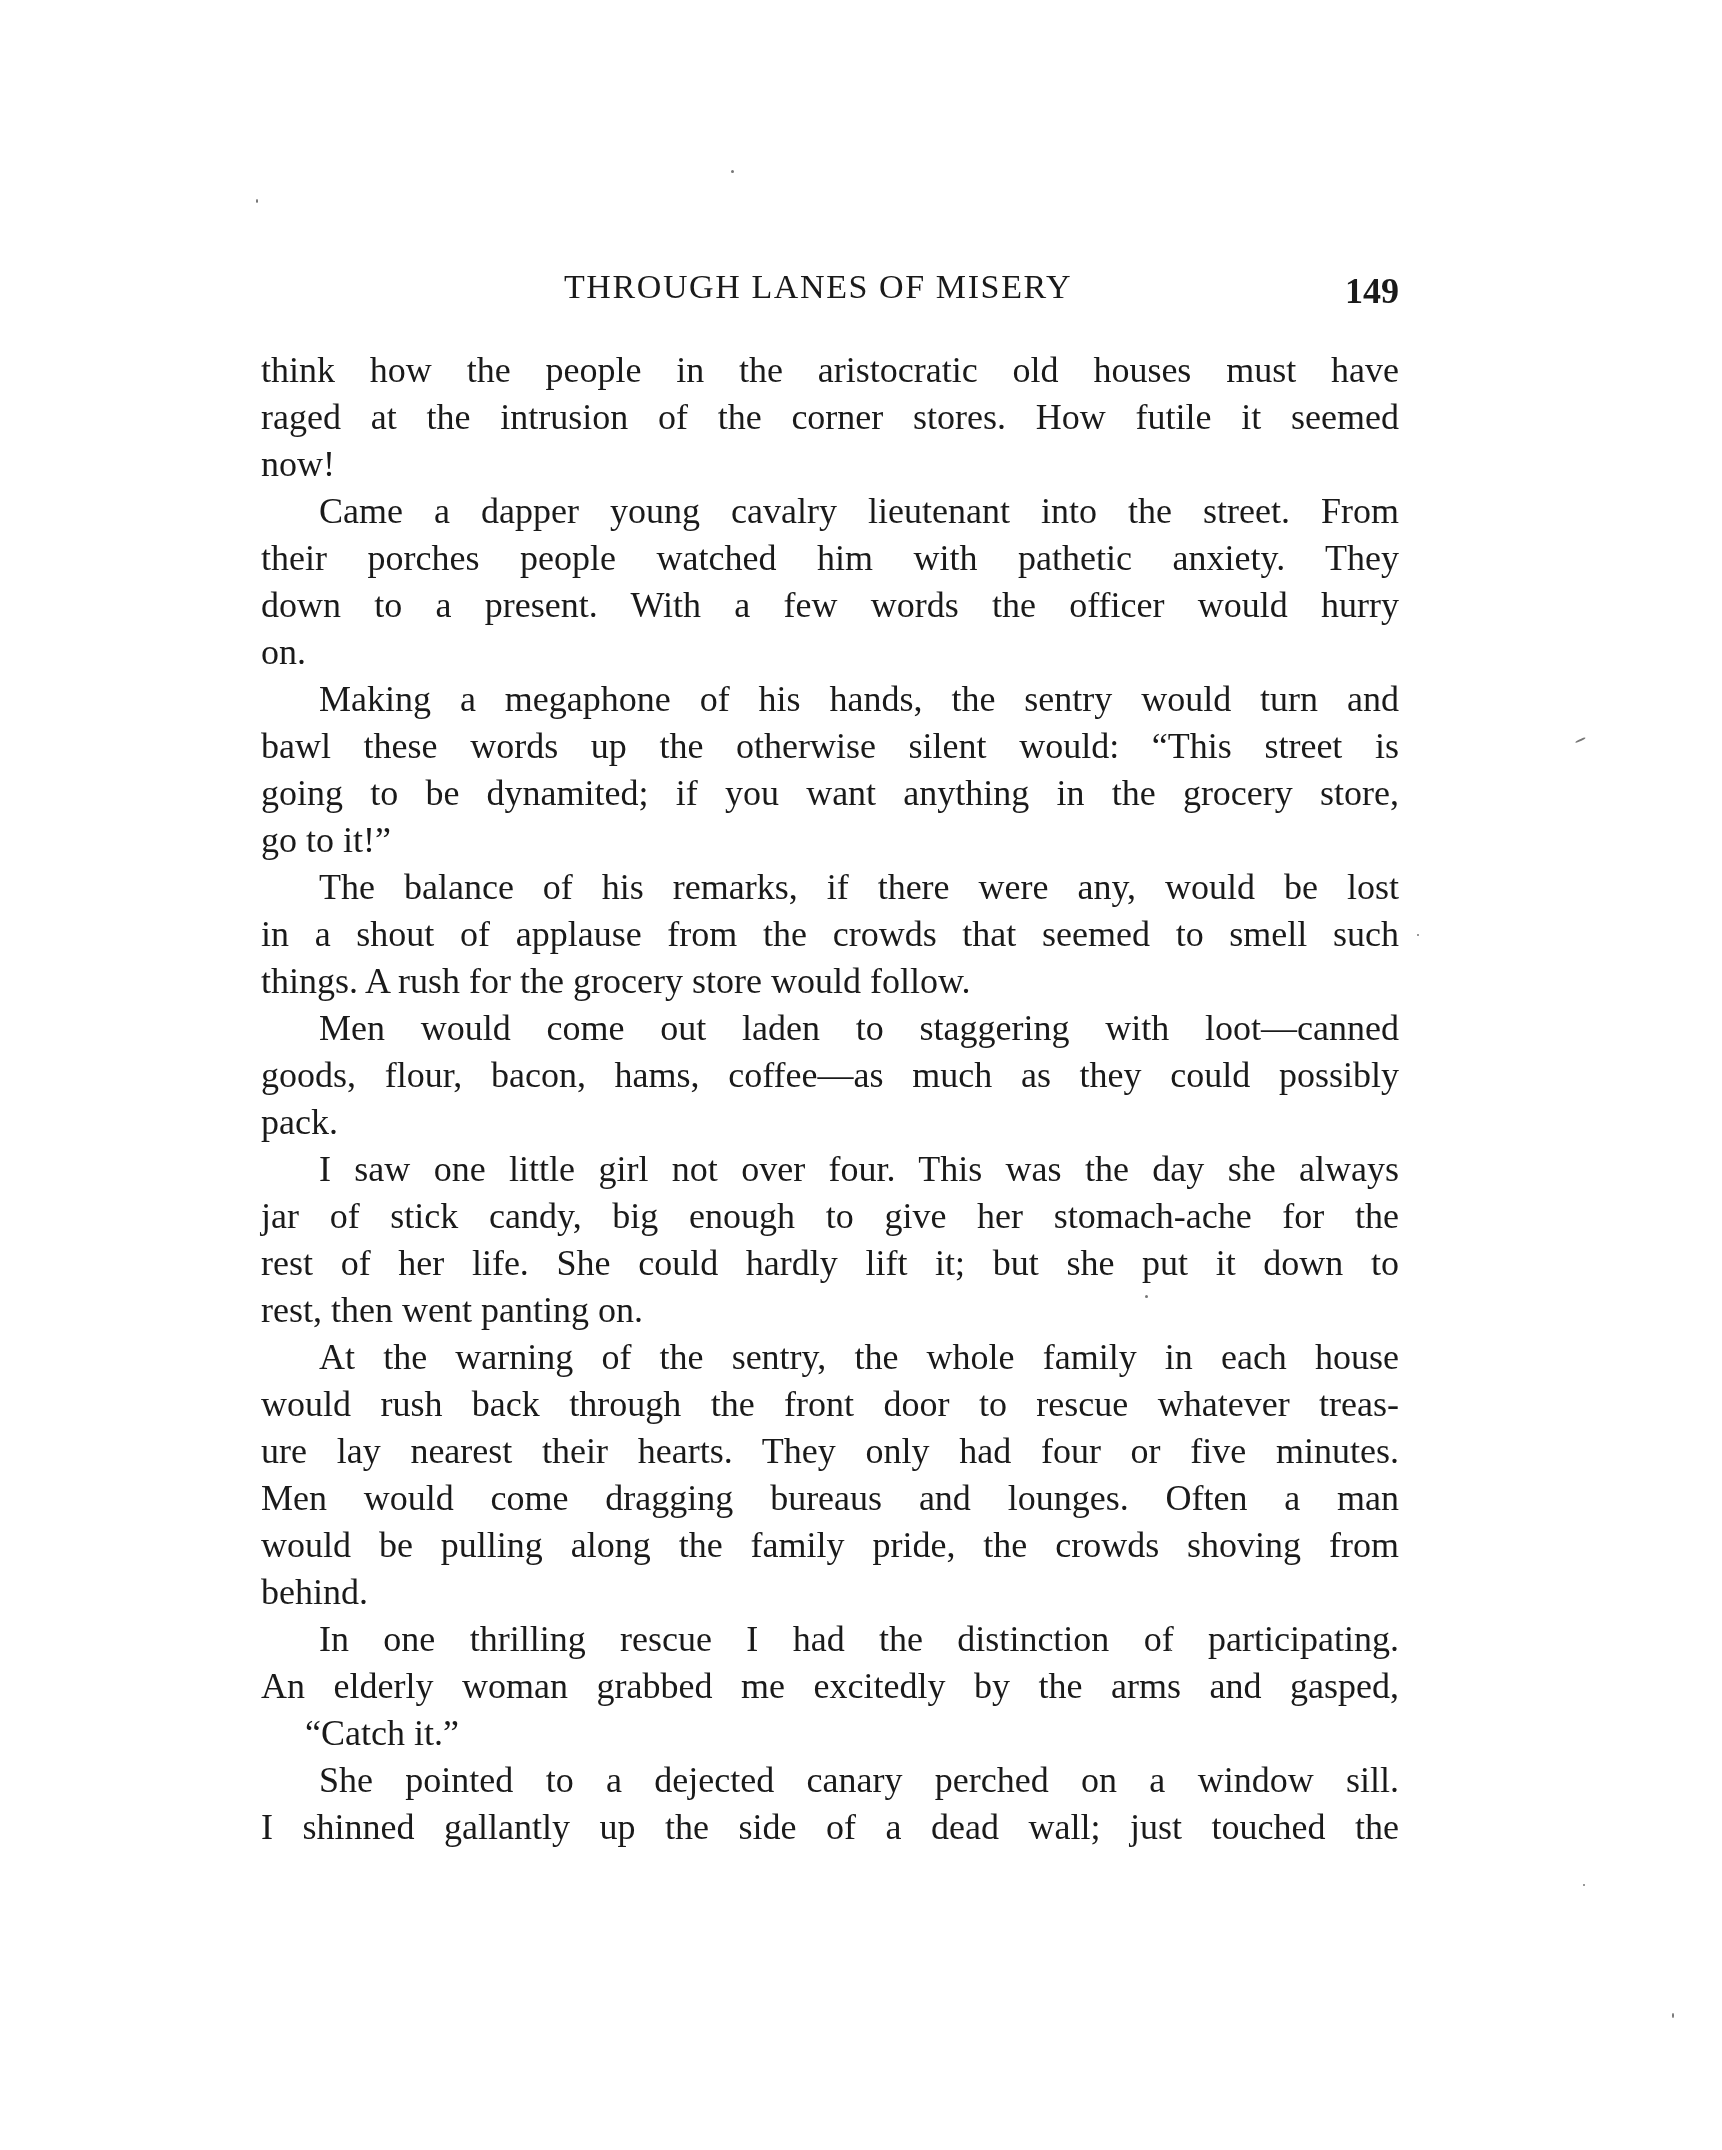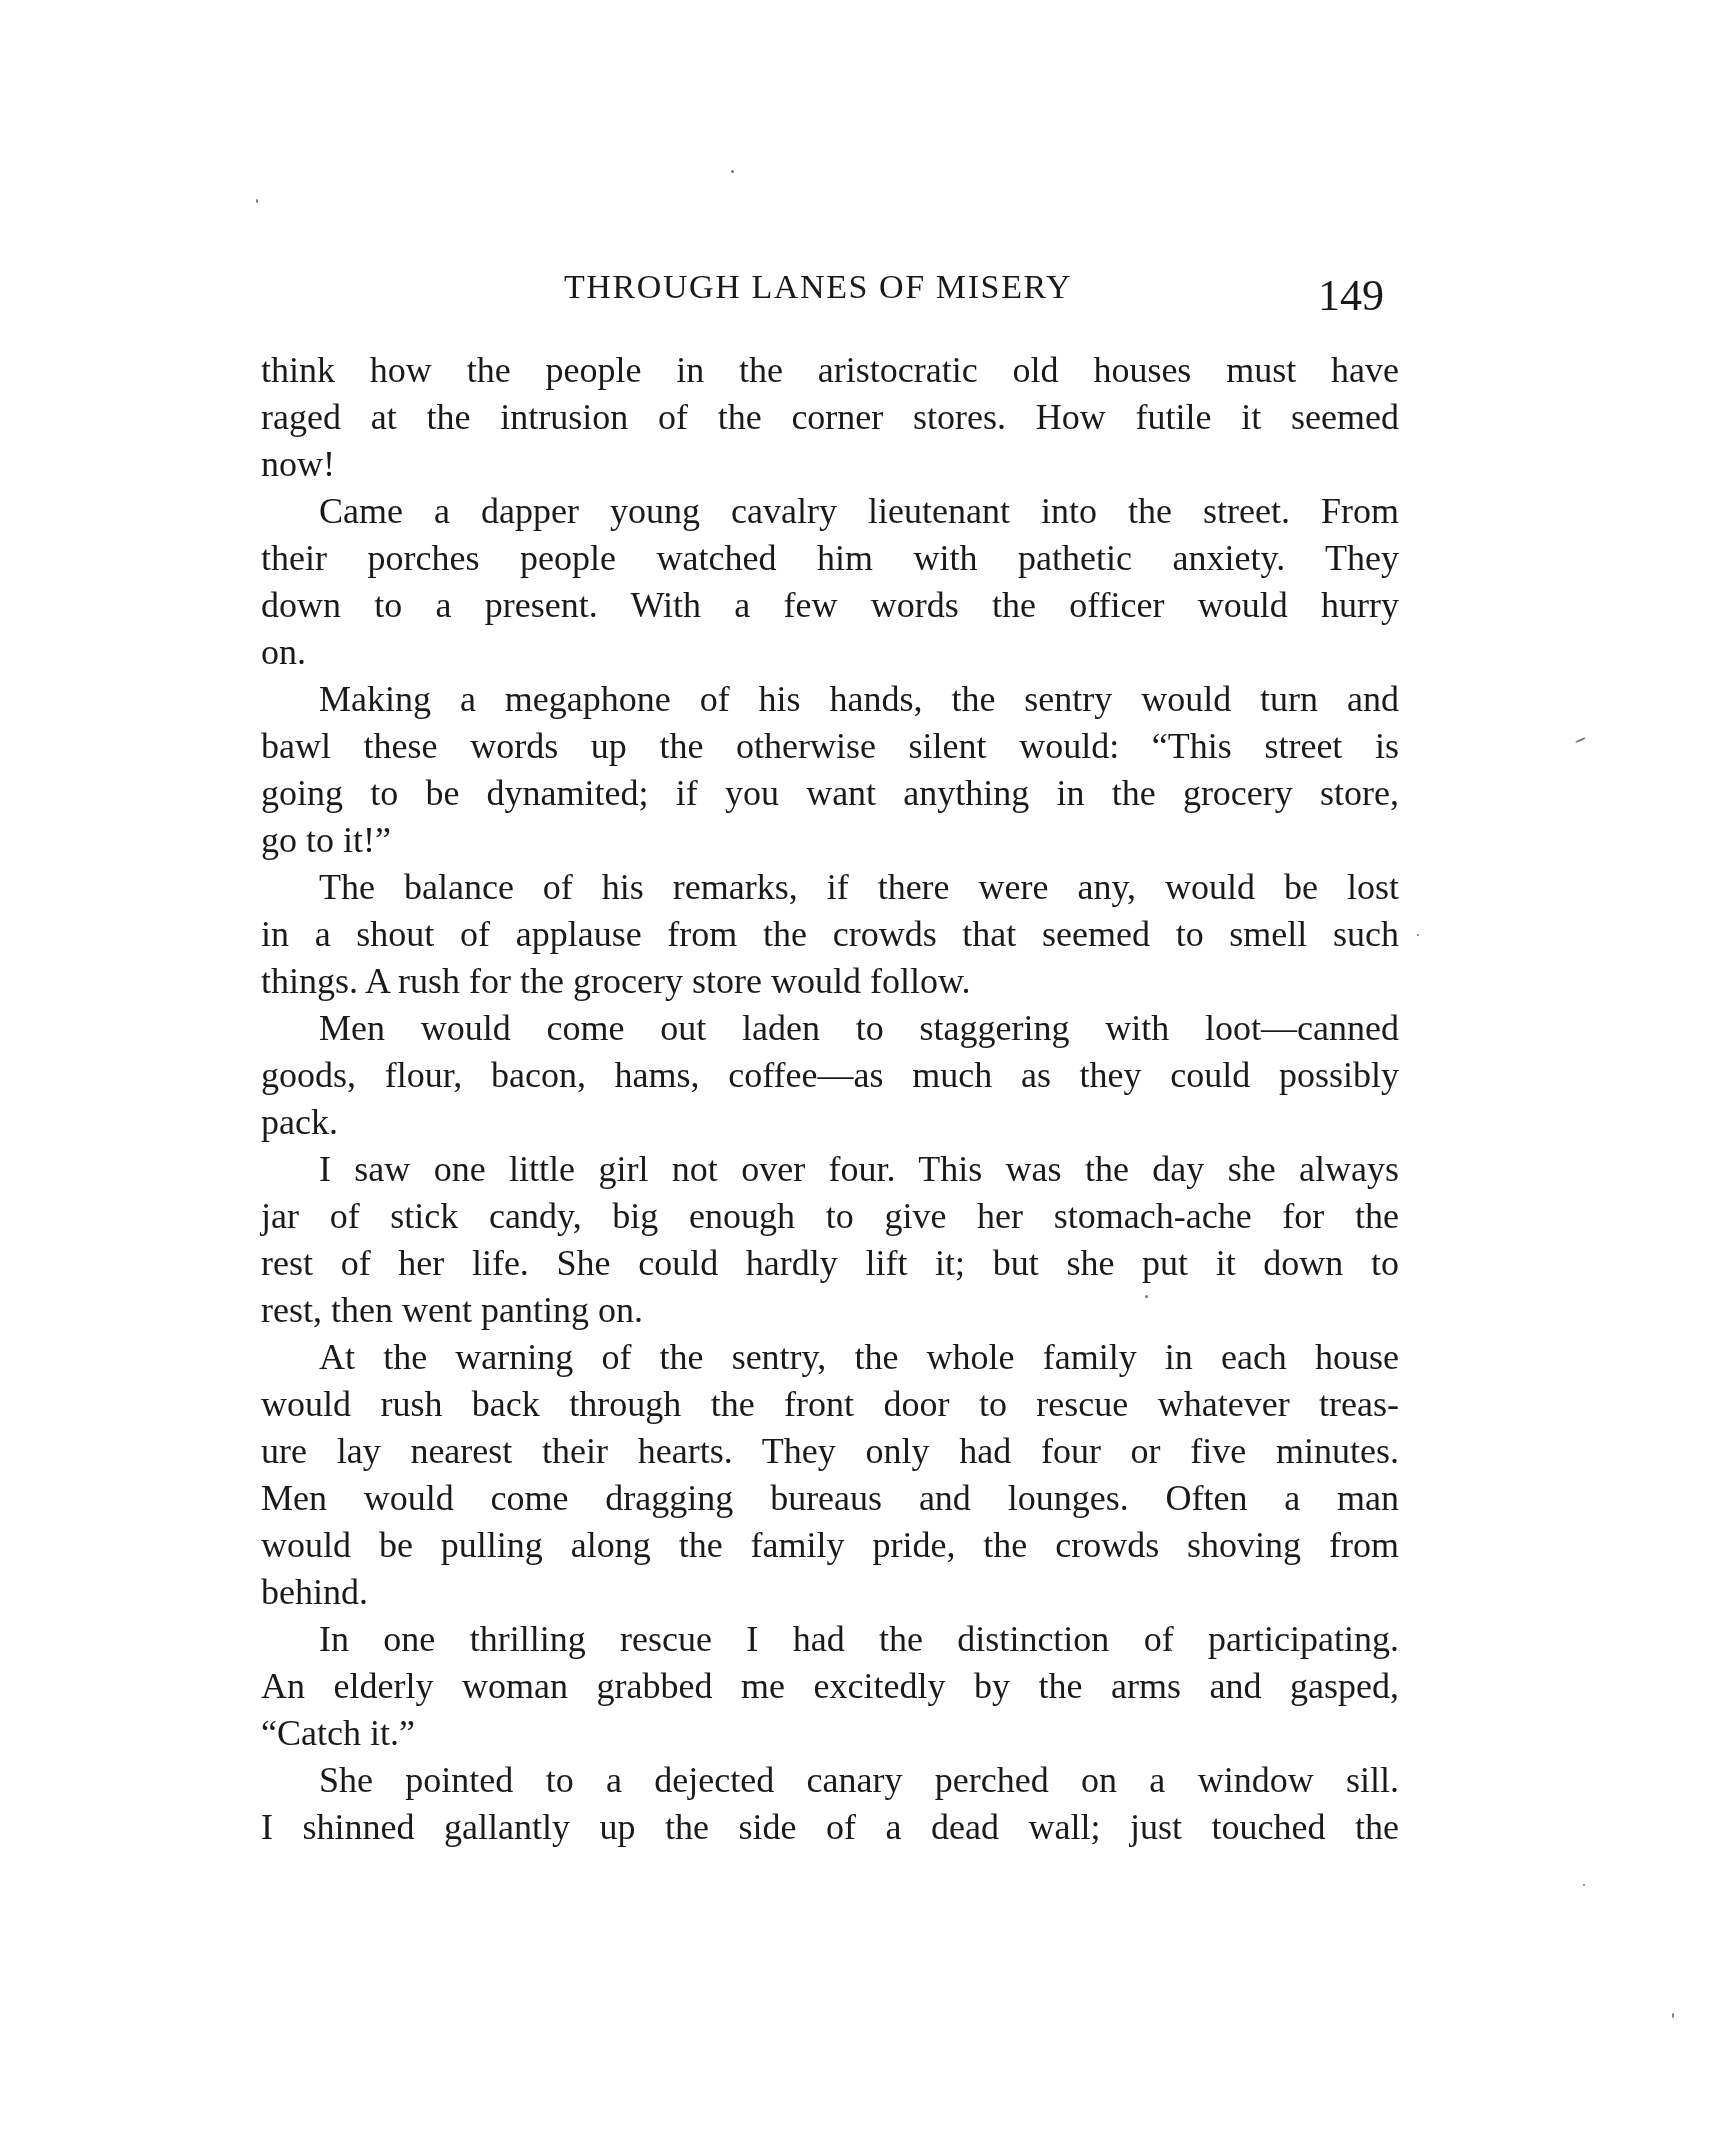--- a/index.html
+++ b/index.html
@@ -9,21 +9,21 @@
   }
   .page { position: absolute; left: 0; top: 0; width: 1723px; height: 2110px; }
   .running-head {
     position: absolute; top: 268px; left: 261px; width: 1138px; height: 49px;
   }
   .head-title {
     position: absolute; left: 0; right: 0; text-align: center; top: 0;
     font-size: 34px; letter-spacing: 1.6px; padding-right: 24px;
   }
   .head-page {
-    position: absolute; right: 15px; top: 1.6px; font-size: 44px; font-weight: normal;
+    position: absolute; right: 0; top: 1.6px; font-size: 36px; font-weight: bold;
   }
   .body-text {
     position: absolute; left: 261px; top: 347px; width: 1138px;
     font-size: 36px; line-height: 47px; text-align: justify;
   }
   .line { display: block; white-space: nowrap; text-align: justify; text-align-last: justify; height: 47px; overflow: visible; }
   .line.last { text-align-last: left; }
   .line.indent { padding-left: 58px; }
   .speck { position: absolute; background: #777; border-radius: 50%; }
 </style>
@@ -59,21 +59,21 @@
       <span class="line" style="white-space: normal;">rest of her life.  She could hardly lift it; but she put it down to</span>
       <span class="line last" style="white-space: normal;">rest, then went panting on.</span>
       <span class="line indent" style="white-space: normal;">At the warning of the sentry, the whole family in each house</span>
       <span class="line" style="white-space: normal;">would rush back through the front door to rescue whatever treas-</span>
       <span class="line" style="white-space: normal;">ure lay nearest their hearts.  They only had four or five minutes.</span>
       <span class="line" style="white-space: normal;">Men would come dragging bureaus and lounges.  Often a man</span>
       <span class="line" style="white-space: normal;">would be pulling along the family pride, the crowds shoving from</span>
       <span class="line last" style="white-space: normal;">behind.</span>
       <span class="line indent" style="white-space: normal;">In one thrilling rescue I had the distinction of participating.</span>
       <span class="line" style="white-space: normal;">An elderly woman grabbed me excitedly by the arms and gasped,</span>
-      <span class="line last" style="white-space: normal;">“Catch it.”</span>
+      <span class="line last" style="white-space: normal; margin-left: 44px;">“Catch it.”</span>
       <span class="line indent" style="white-space: normal;">She pointed to a dejected canary perched on a window sill.</span>
       <span class="line" style="white-space: normal;">I shinned gallantly up the side of a dead wall; just touched the</span>
     </div>
 
   <span class="speck" style="left:731px;top:170px;width:3.2px;height:3.2px;"></span>
   <span class="speck" style="left:256px;top:199px;width:2.4px;height:4px;"></span>
   <span class="speck" style="left:1575px;top:739px;width:11.4px;height:2.4px;transform:rotate(-25deg);"></span>
   <span class="speck" style="left:1417px;top:934px;width:2.4px;height:2.4px;"></span>
   <span class="speck" style="left:1145px;top:1295px;width:3.2px;height:3.2px;"></span>
   <span class="speck" style="left:1169px;top:1648px;width:2.4px;height:3.2px;"></span>

